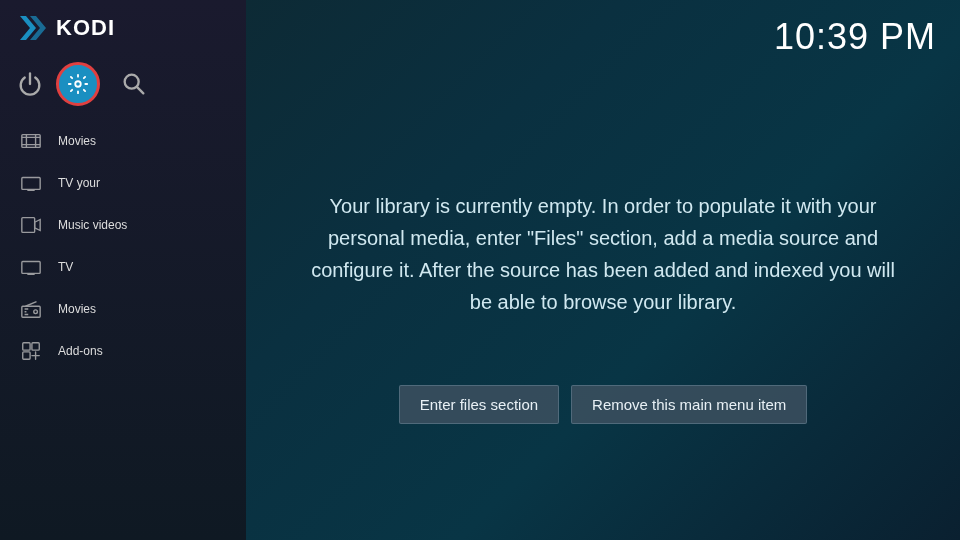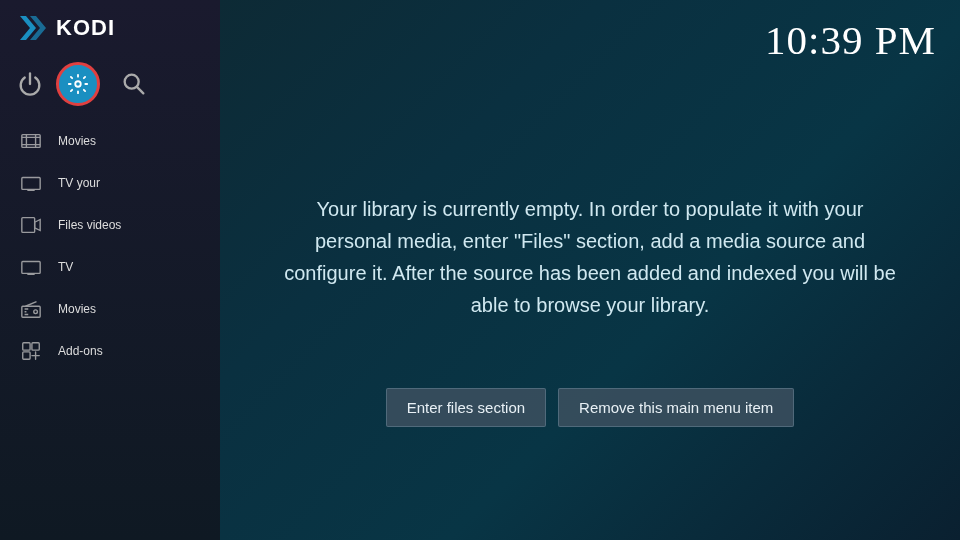--- a/index.html
+++ b/index.html
@@ -7,21 +7,21 @@
       width: 960px;
       height: 540px;
       overflow: hidden;
       font-family: 'Arial', sans-serif;
       background: #000;
       display: flex;
     }
 
     
     .sidebar {
-      width: 220px;
+      width: 246px;
       height: 540px;
       background: linear-gradient(180deg, #1a1a2e 0%, #0f1923 100%);
       display: flex;
       flex-direction: column;
       flex-shrink: 0;
     }
 
     .sidebar-header {
       display: flex;
       align-items: center;
@@ -117,24 +117,23 @@
     }
 
     .top-bar {
       display: flex;
       justify-content: flex-end;
       padding: 16px 24px;
     }
 
     .clock {
       color: #fff;
-      font-size: 41px;
+      font-size: 36px;
       font-weight: 300;
       letter-spacing: 1px;
-      font-family: Liberation Serif, serif;
     }
 
     .center-content {
       flex: 1;
       display: flex;
       align-items: center;
       justify-content: center;
       flex-direction: column;
       padding: 20px 60px;
       text-align: center;
@@ -215,21 +214,21 @@
       </svg>
       <span class="nav-label">TV your</span>
     </div>
 
 
     <div class="nav-item">
       <svg class="nav-icon" viewBox="0 0 24 24" fill="none" xmlns="http://www.w3.org/2000/svg">
         <rect x="2" y="4" width="14" height="16" rx="1" stroke="#bbb" stroke-width="1.5"></rect>
         <path d="M16 9l6-3v12l-6-3V9z" stroke="#bbb" stroke-width="1.5"></path>
       </svg>
-      <span class="nav-label">Files videos</span>
+      <span class="nav-label">Music videos</span>
     </div>
 
     <div class="nav-item">
       <svg class="nav-icon" viewBox="0 0 24 24" fill="none" xmlns="http://www.w3.org/2000/svg">
         <rect x="2" y="6" width="20" height="13" rx="1" stroke="#bbb" stroke-width="1.5"></rect>
         <path d="M8 20h8M12 19v1" stroke="#bbb" stroke-width="1.5"></path>
       </svg>
       <span class="nav-label">TV</span>
     </div>
 

